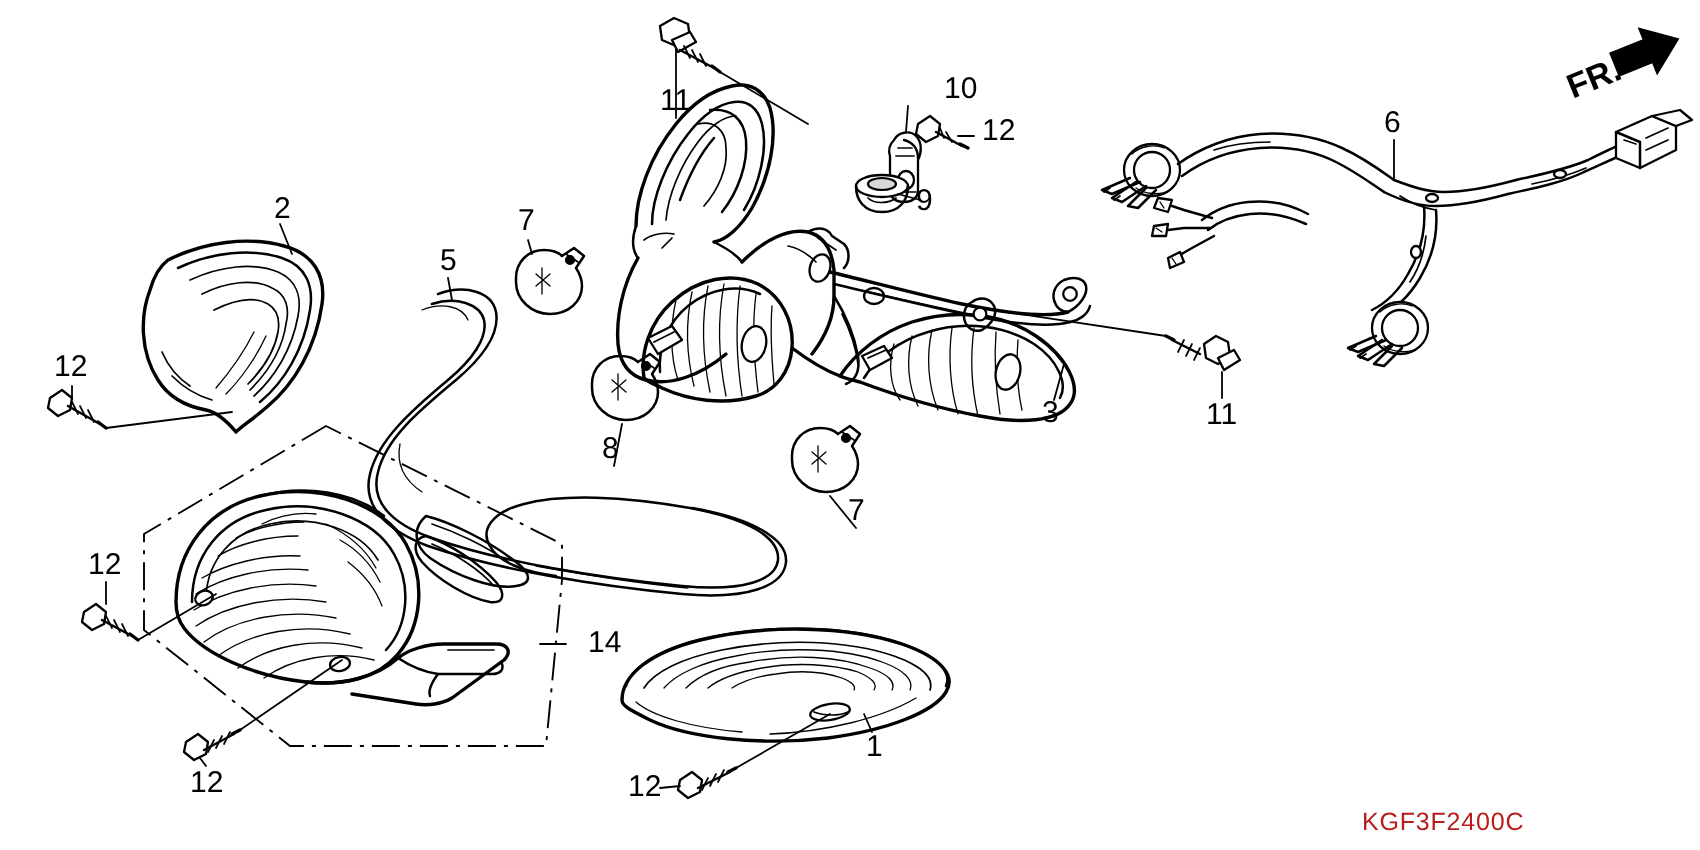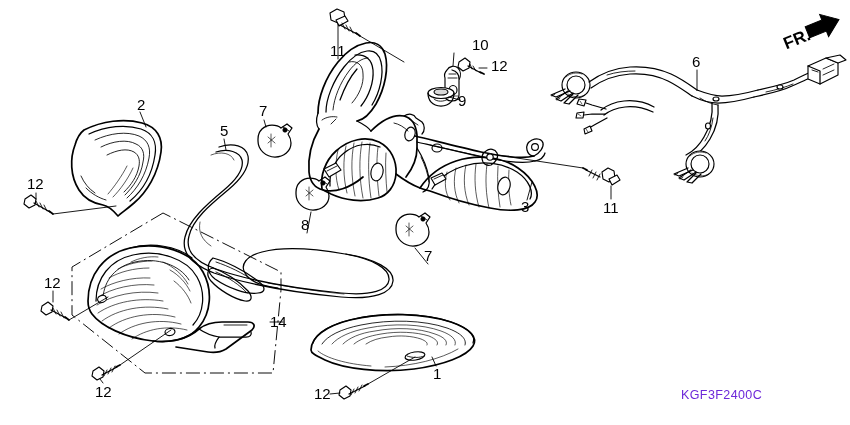--- a/index.html
+++ b/index.html
@@ -21,25 +21,25 @@
     font-family:"Liberation Sans","DejaVu Sans",sans-serif;
     font-size:15px;
     color:#000000;
     line-height:1;
     white-space:nowrap;
     user-select:none;
   }
   .partcode{
     position:absolute;
     left:681px;
-    top:388px;
+    top:404px;
     font-family:"Liberation Sans","DejaVu Sans",sans-serif;
     font-size:12.5px;
     letter-spacing:0.4px;
-    color:#6d28d9;
+    color:#b91c1c;
   }
   .frmark{
     position:absolute;
     left:781px;
     top:8px;
     width:64px;
     height:44px;
   }
 </style>
 </head>
@@ -438,17 +438,17 @@
   <div class="callout" style="left:301px;top:217px;">8</div>
   <div class="callout" style="left:458px;top:93px;">9</div>
   <div class="callout" style="left:472px;top:37px;">10</div>
   <div class="callout" style="left:330px;top:43px;">11</div>
   <div class="callout" style="left:603px;top:200px;">11</div>
   <div class="callout" style="left:27px;top:176px;">12</div>
   <div class="callout" style="left:491px;top:58px;">12</div>
   <div class="callout" style="left:44px;top:275px;">12</div>
   <div class="callout" style="left:95px;top:384px;">12</div>
   <div class="callout" style="left:314px;top:386px;">12</div>
-  <div class="callout" style="left:270px;top:314px;">14</div>
+  <div class="callout" style="left:294px;top:314px;">14</div>
 
   <div class="partcode">KGF3F2400C</div>
 
 </div>
 
 </body></html>

